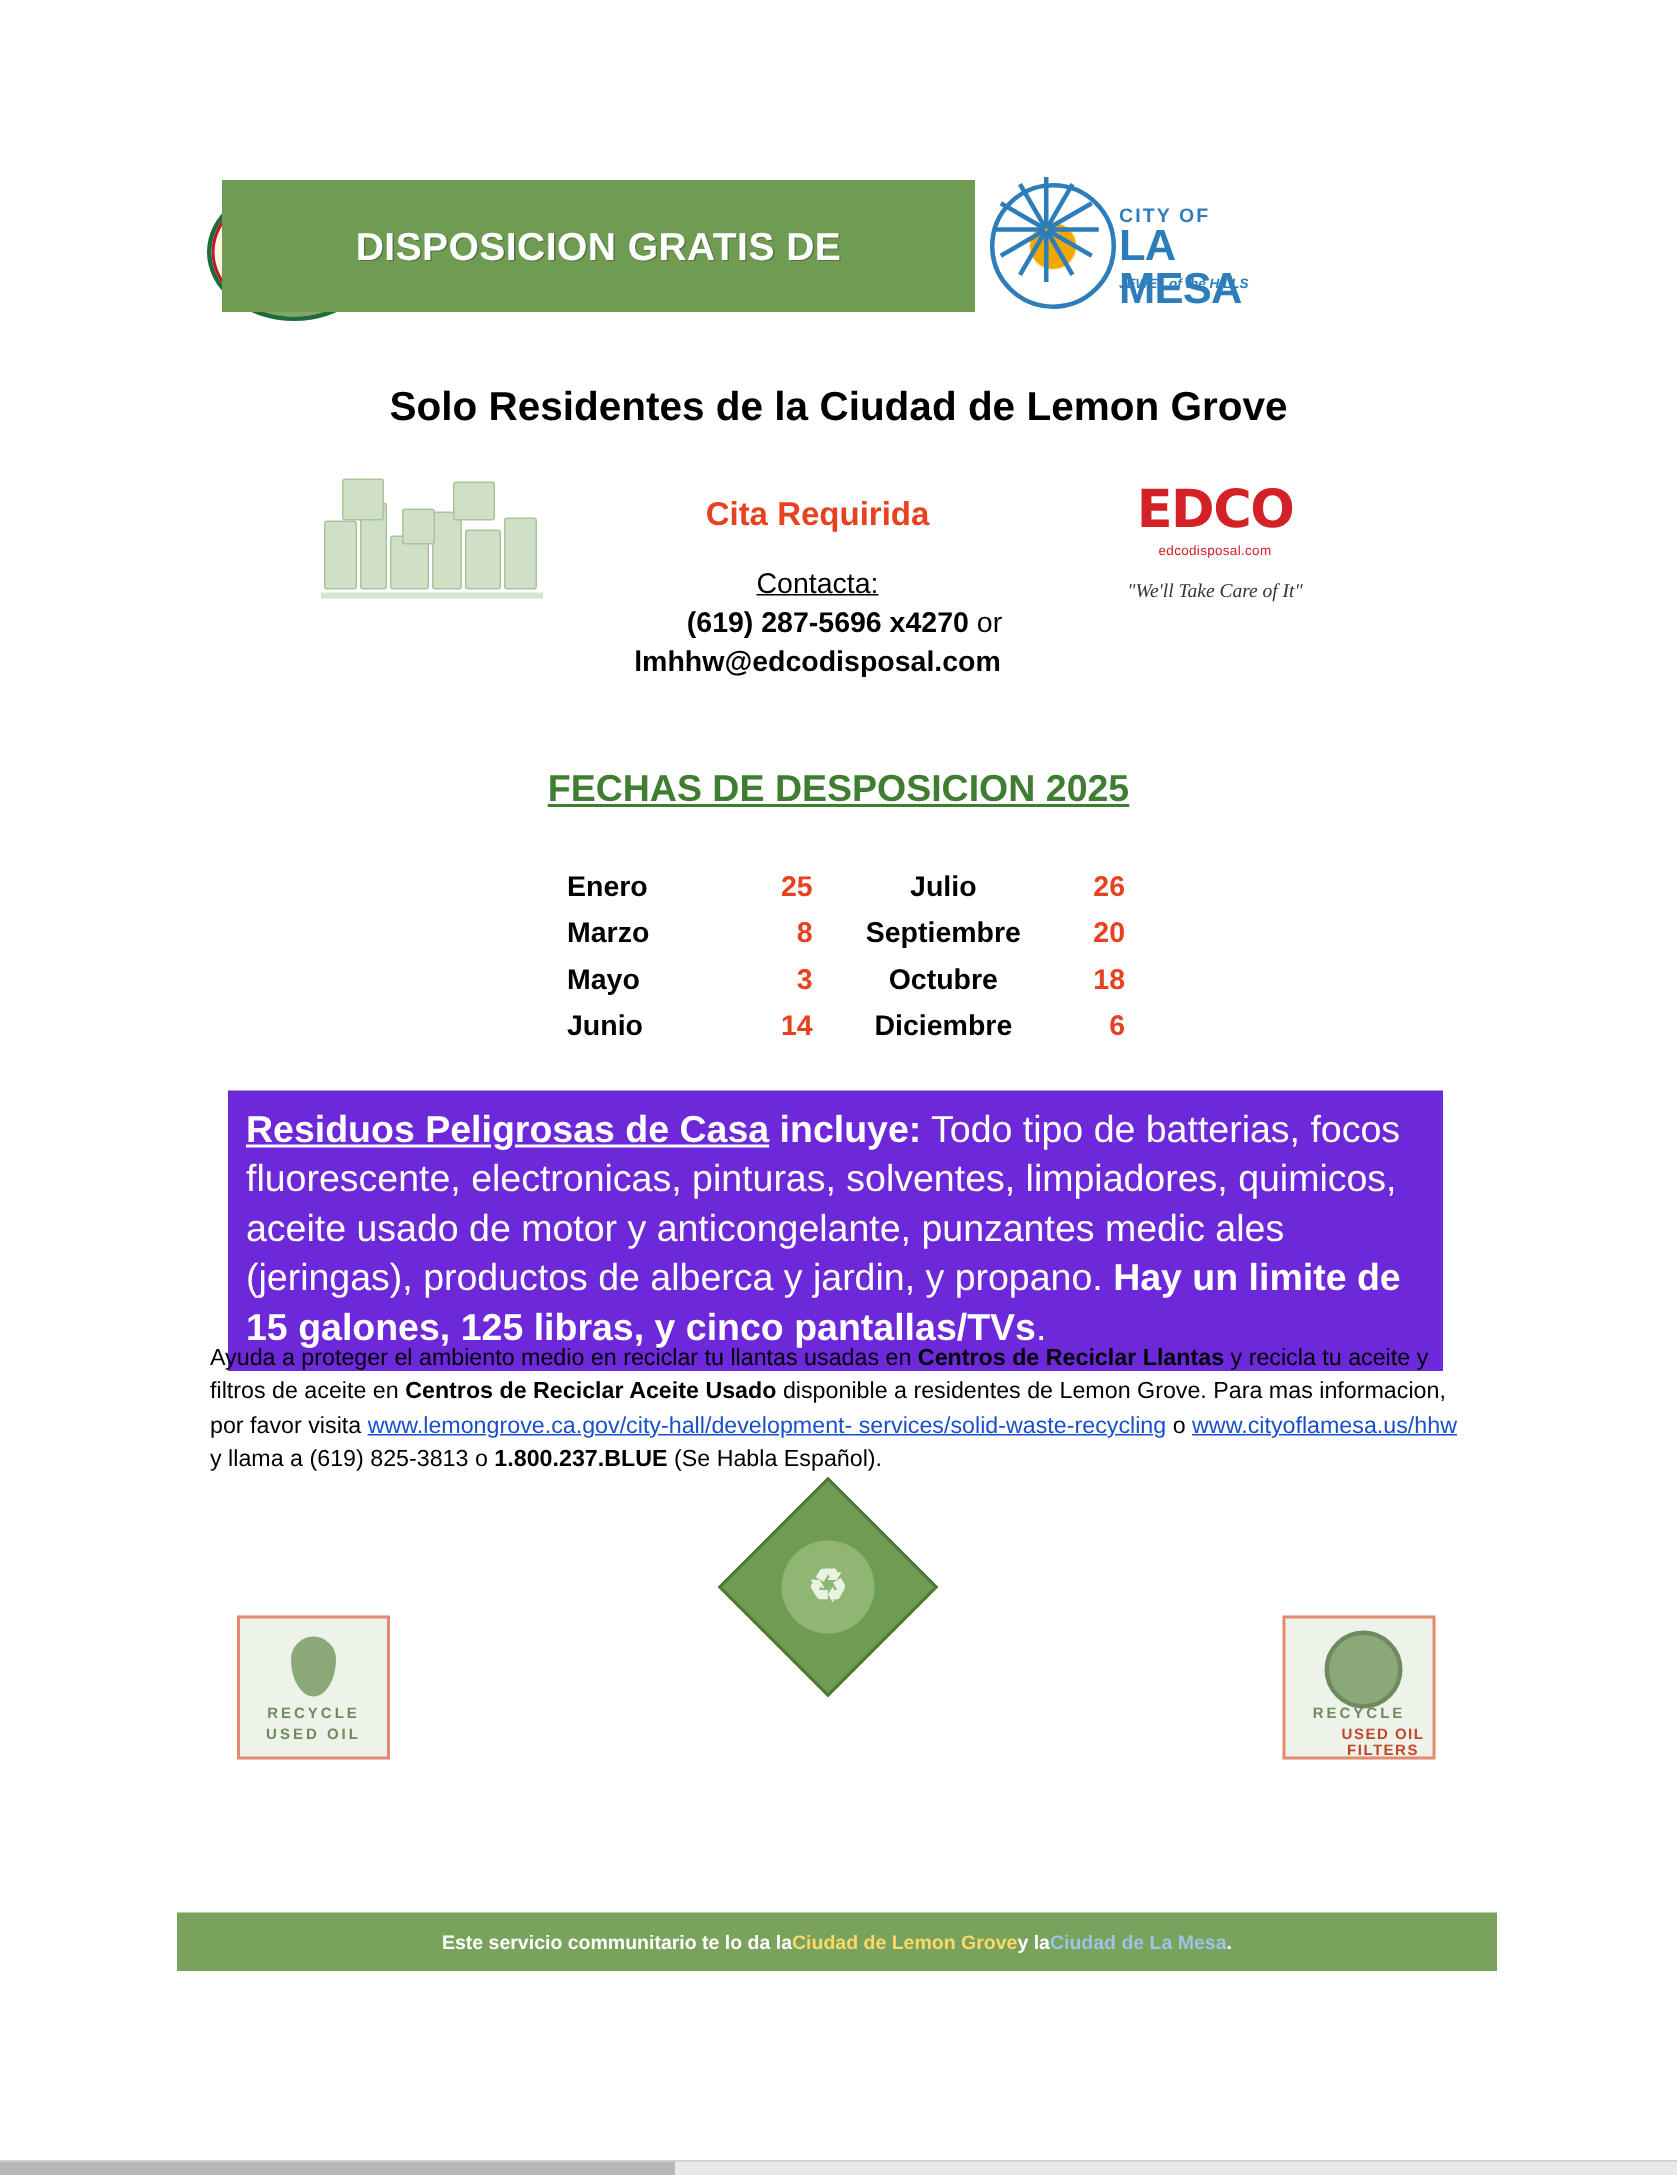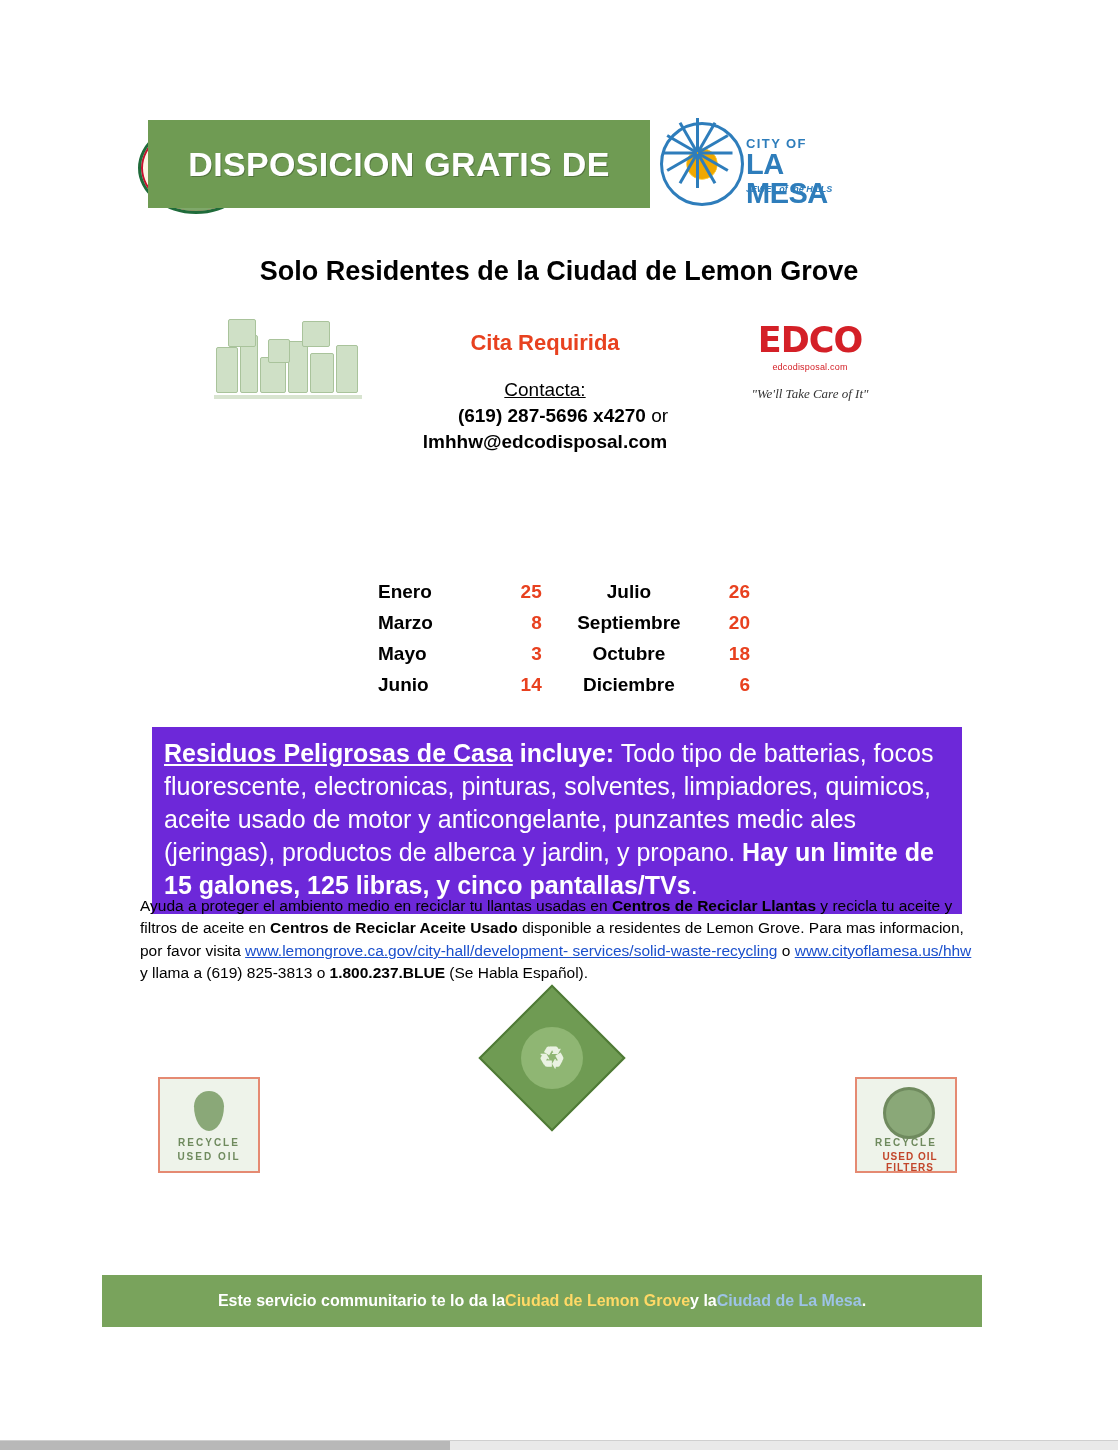--- a/index.html
+++ b/index.html
@@ -118,21 +118,21 @@
     width: 502px;
     height: 88px;
     background: #6f9b53;
     display: flex;
     flex-direction: column;
     align-items: center;
     justify-content: center;
   }
   .banner .line1 {
     color: #ffffff;
-    font-size: 34px;
+    font-size: 26px;
     font-weight: bold;
     letter-spacing: .3px;
     text-shadow: 1px 1px 0 rgba(0,0,0,.25);
   }
   .banner .line2 {
     color: #ffc000;
     font-size: 26px;
     font-weight: bold;
     letter-spacing: .3px;
     margin-top: 7px;
@@ -397,21 +397,21 @@
     background: #8aa878;
     border: 3px solid #6f8a5e;
   }
   .oil-right .t1 {
     position: absolute;
     left: 0; top: 58px; width: 100%;
     font-size: 10px; letter-spacing: 2px; color: #6f8a5e; font-weight: bold;
   }
   .oil-right .t2 {
     position: absolute;
-    left: 4px; top: 72px; width: 100%;
+    left: 16px; top: 72px; width: 100%;
     font-size: 10px; letter-spacing: 1px; color: #c2452a; font-weight: bold;
   }
 
   .diamond {
     position: absolute;
     left: 500px; top: 1006px;
     width: 100px; height: 100px;
     background: #6f9b53;
     transform: rotate(45deg);
     border: 2px solid #4f7a36;
@@ -441,27 +441,27 @@
     font-size: 12.5px;
     line-height: 1.45;
     padding-top: 12px;
     box-sizing: border-box;
   }
   .mito .hl { font-weight: bold; font-size: 13px; }
 
   
   .footer-bar {
     position: absolute;
-    left: 102px; top: 1275px;
-    width: 880px; height: 52px;
+    left: 118px; top: 1275px;
+    width: 880px; height: 39px;
     background: #79a35c;
     display: flex;
     align-items: center;
     justify-content: center;
-    font-size: 16px;
+    font-size: 13px;
     font-weight: bold;
     color: #ffffff;
   }
   .footer-bar .lg { color: #ffd966; }
   .footer-bar .lm { color: #9dc3e6; }
 </style>
 </head>
 <body>
 
 <div class="page">
@@ -521,20 +521,21 @@
   <div class="contacta"><u>Contacta:</u></div>
   <div class="phone"><span>(619) 287-5696 x4270</span><span class="or"> or</span></div>
   <div class="email">lmhhw@edcodisposal.com</div>
 
   <div class="edco">
     <div class="word">EDCO</div>
     <div class="site">edcodisposal.com</div>
     <div class="tag">"We'll Take Care of It"</div>
   </div>
 
+  <div class="dates-title">FECHAS DE DESPOSICION 2025</div>
   <table class="dates-table">
     <tbody>
       <tr>
         <td class="m1">Enero</td>
         <td class="d1">25</td>
         <td class="m2">Julio</td>
         <td class="d2">26</td>
       </tr>
       <tr>
         <td class="m1">Marzo</td>

